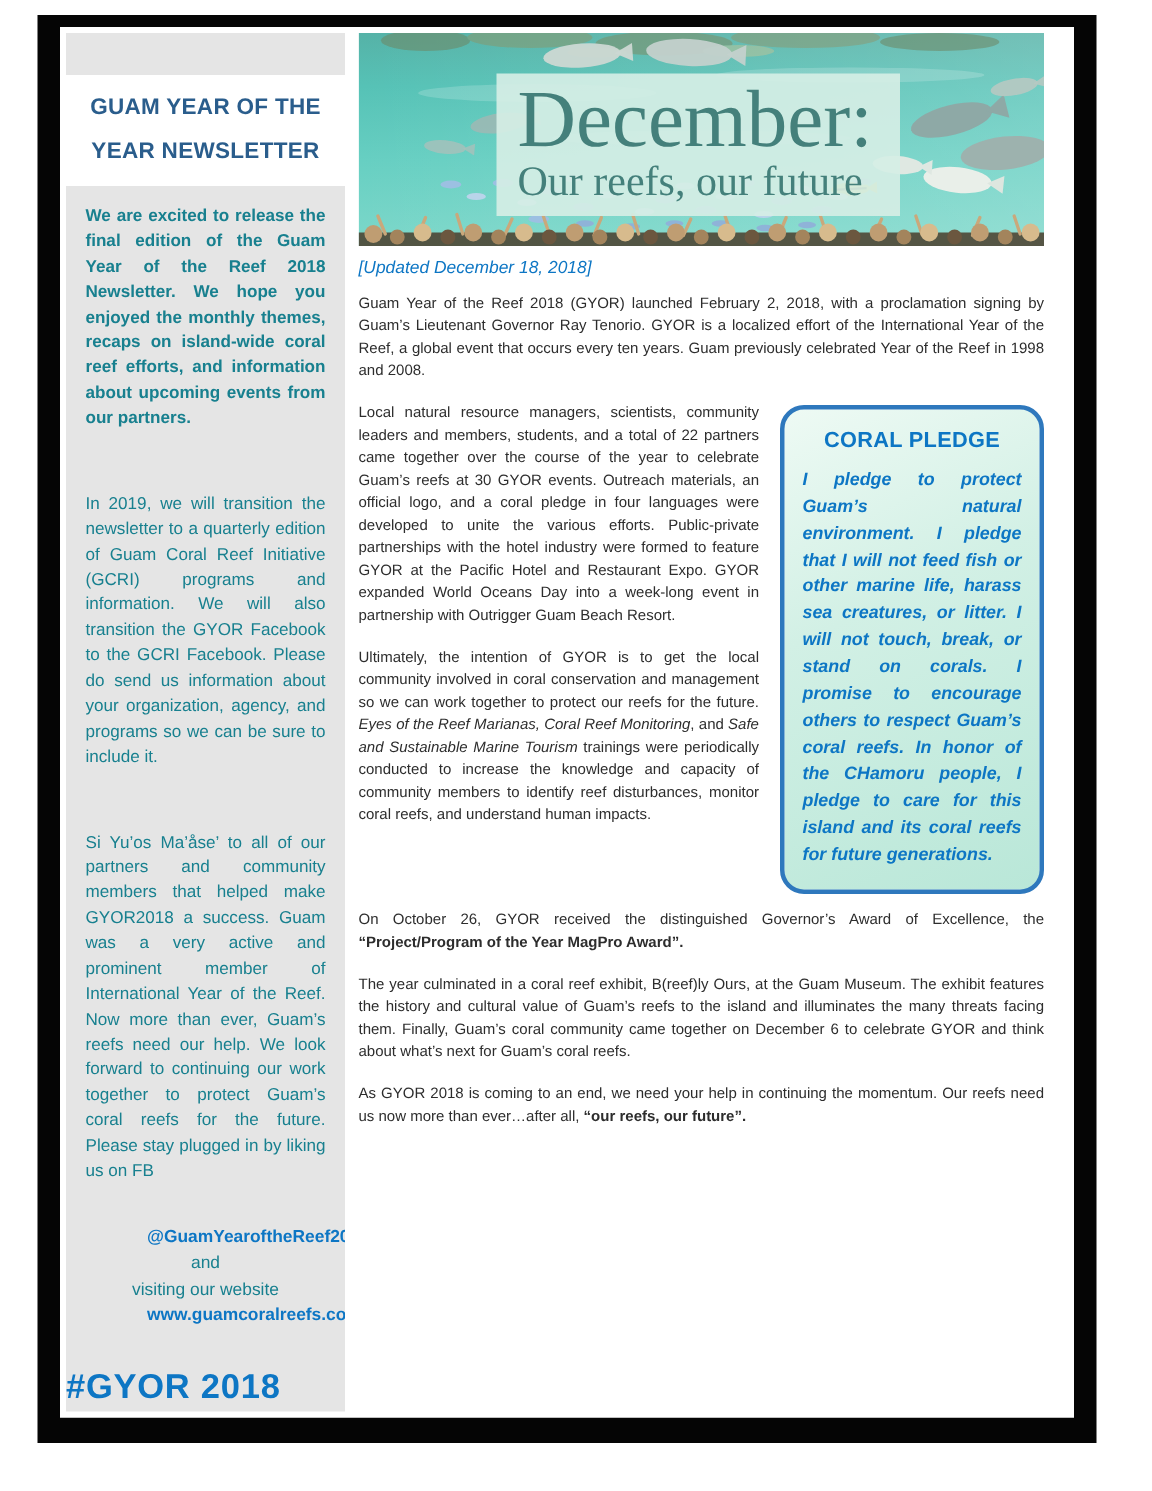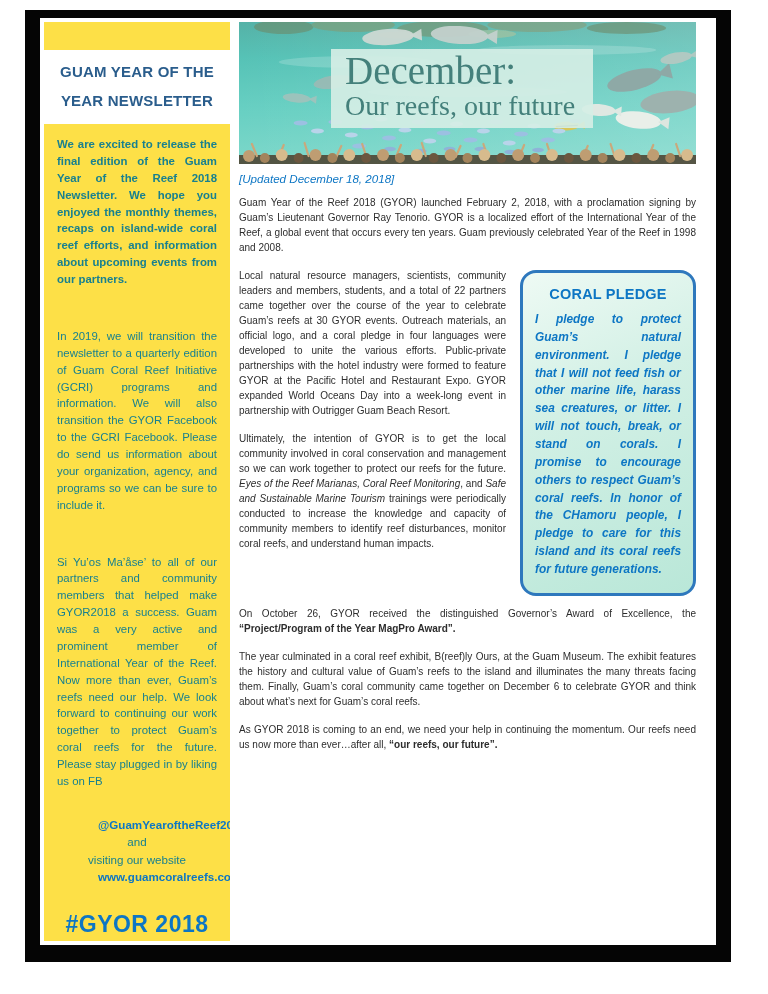--- a/index.html
+++ b/index.html
@@ -14,21 +14,21 @@
     width: 706px; height: 952px;
     border: solid #050505; border-width: 8px 15px 17px 15px;
     background: #ffffff;
   }
   .inner {
     width: 100%; height: 100%; background:#ffffff;
     padding: 4px; display: flex; overflow: hidden;
   }
   
   .sidebar {
-    width: 186px; flex: 0 0 186px; background: #fde047;
+    width: 186px; flex: 0 0 186px; background: #e5e5e5;
     height: 100%; overflow: hidden;
   }
   .title-band {
     background: #ffffff; margin-top: 28px; padding: 13px 6px 15px;
     text-align: center;
   }
   .title-band .tl {
     display: block; color: #2a5d8c; font-weight: bold;
     font-size: 15px; letter-spacing: .2px;
   }
@@ -41,36 +41,36 @@
   .sp2 { margin-top: 40px; }
   .sp3 { margin-top: 40px; }
   .side-links {
     margin: 26px 10px 0; text-align: center; color: #18808f;
     font-size: 11.6px; line-height: 1.5;
   }
   .blue-bold { color: #0d76c4; font-weight: bold; }
   .side-links a, .side-links .linkish { text-decoration: none; cursor: pointer; margin-left: 44px; }
   .underline { text-decoration: underline; }
   .hashtag {
-    margin-top: 26px; text-align: center; color: #0d76c4;
+    margin-top: 26px; color: #0d76c4;
     font-weight: bold; font-size: 23px; letter-spacing: .5px;
   }
   
   .main {
     flex: 1; padding: 0 16px 0 9px; background: #ffffff; overflow: hidden;
   }
   .hero { position: relative; width: 100%; height: 142px; overflow: hidden; }
   .hero svg { display: block; width: 100%; height: 100%; }
   .hero-overlay {
     position: absolute; left: 92px; top: 27px;
     background: rgba(213,238,229,0.92);
     padding: 2px 18px 8px 14px;
     color: #44807b; font-family: "Liberation Serif", "DejaVu Serif", serif;
   }
-  .hero-month { font-size: 39px; line-height: 1.05; }
+  .hero-month { font-size: 54px; line-height: 1.05; }
   .hero-tag { font-size: 28px; line-height: 1.0; }
   .updated {
     margin: 8px 0 10px; color: #0d76c4; font-style: italic;
     font-size: 11.6px;
   }
   .body-para {
     color: #2d2d2d; font-size: 10px; line-height: 1.5;
     text-align: justify; margin-bottom: 13px;
   }
   .bp-bold { font-weight: bold; }

